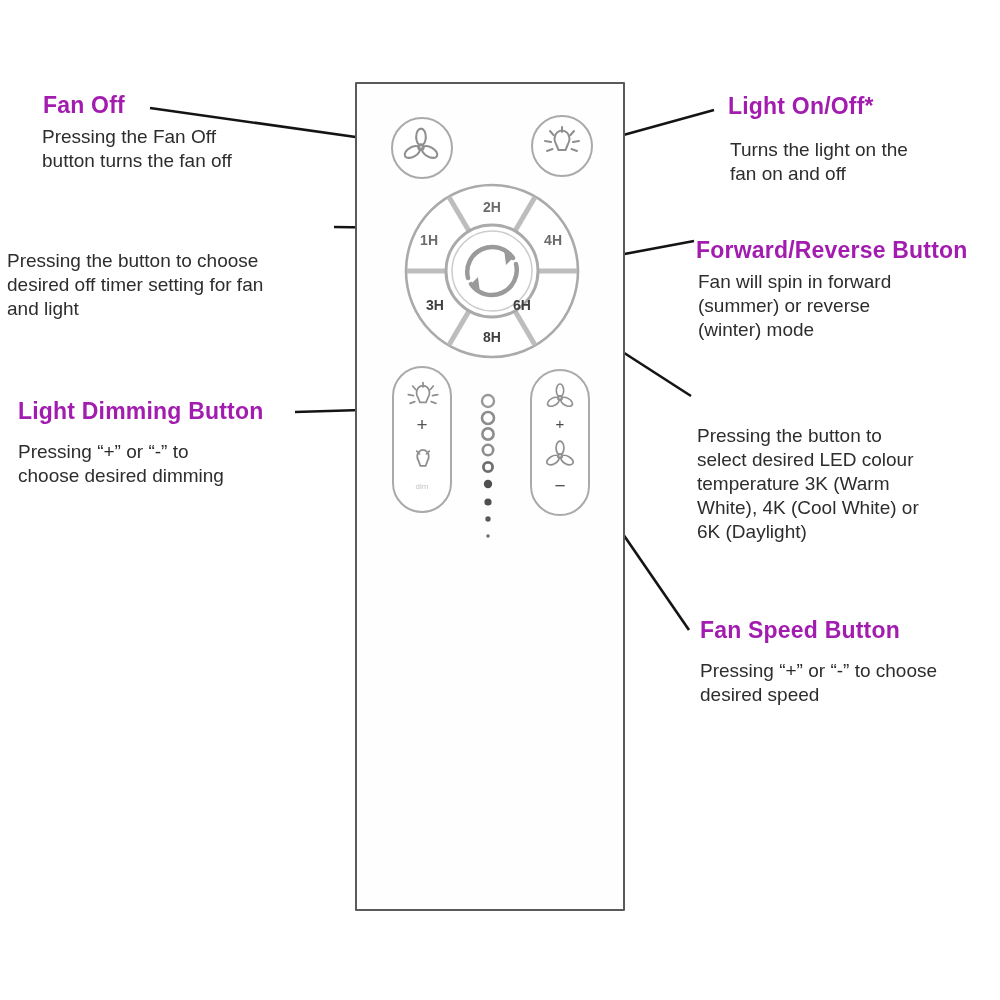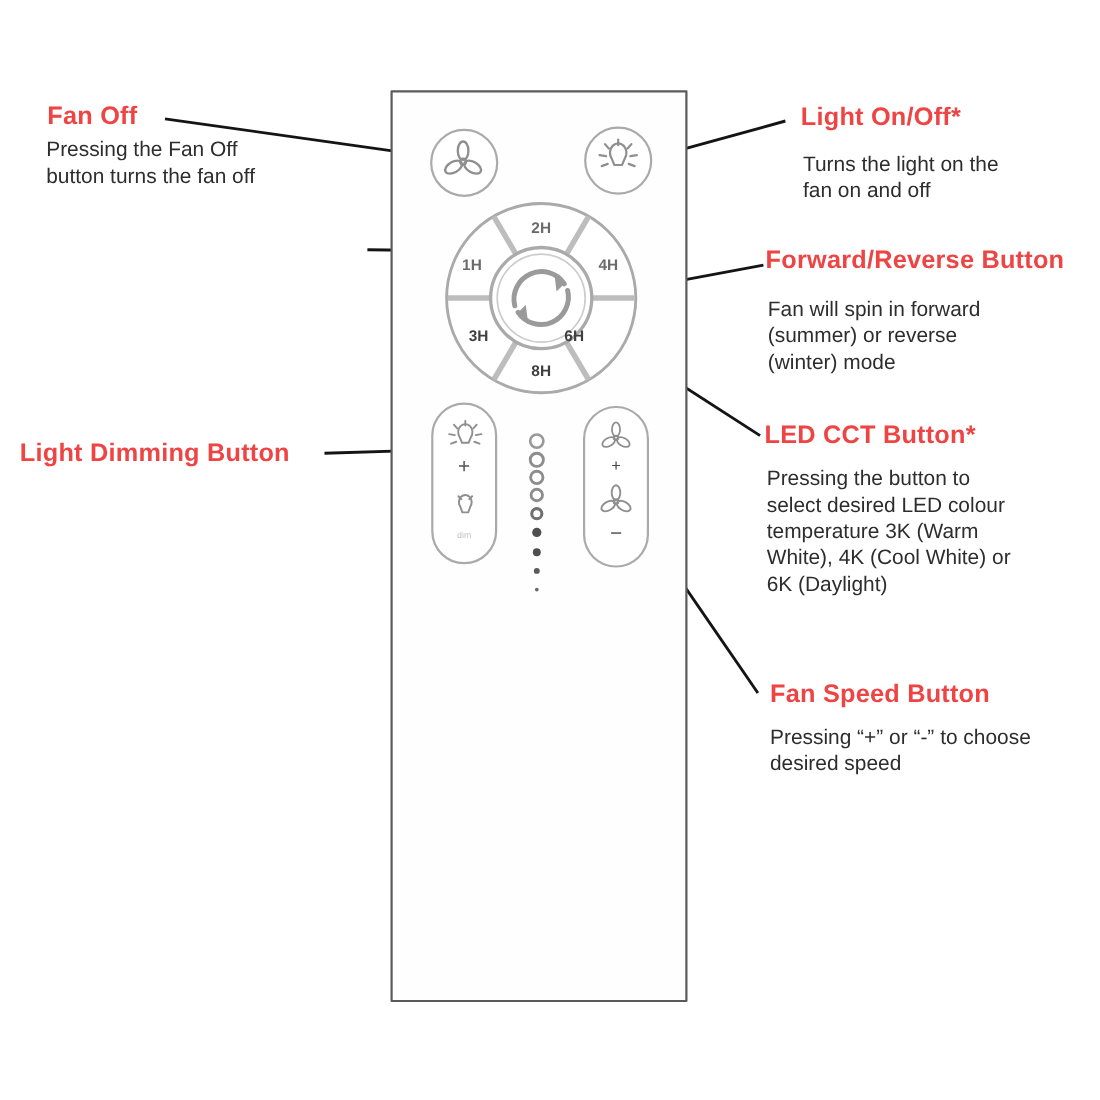--- a/index.html
+++ b/index.html
@@ -1,19 +1,19 @@
 <!DOCTYPE html>
 <html><head>
 <meta charset="utf-8">
 <style>
   html,body{margin:0;padding:0;background:#fff;}
   #canvas{position:relative;width:1000px;height:1000px;background:#fff;overflow:hidden;
           font-family:"Liberation Sans", sans-serif;}
   .abs{position:absolute;}
-  .h{font-weight:bold;font-size:23px;color:#ef4444;letter-spacing:0.2px;white-space:nowrap;}
+  .h{font-weight:bold;font-size:23px;color:#a21caf;letter-spacing:0.2px;white-space:nowrap;}
   .d{font-size:19px;line-height:24px;color:#2d2d2d;white-space:pre-line;}
   .remote{position:absolute;left:355px;top:82px;width:266px;height:825px;
           border:2px solid #5a5a5a;background:#fefefe;border-radius:1px;}
   .circle-btn{position:absolute;border:2.5px solid #aaaaaa;border-radius:50%;background:#fff;}
   .pill{position:absolute;width:56px;height:143px;border:2.5px solid #aaaaaa;border-radius:30px;background:#fff;}
   .dial{position:absolute;left:404px;top:183px;width:176px;height:176px;}
   .dial-label{position:absolute;width:26px;text-align:center;font-size:14px;font-weight:bold;
               filter:blur(0.5px);}
   .lab-light{color:#6b6b6b;}
   .lab-dark{color:#3f3f3f;}
@@ -150,33 +150,37 @@
     <svg width="34" height="34" style="position:absolute;left:11px;top:68px;">
         <use href="#sym-fan"></use>
       </svg>
     <div class="pill-sym" style="left:18px;top:104px;width:20px;font-size:19px;">−</div>
   </div>
 
   <div class="abs h" style="left:43px;top:92px;">Fan Off</div>
   <div class="abs d" style="left:42px;top:125px;width:300px;">Pressing the Fan Off
 button turns the fan off</div>
 
+  <div class="abs d" style="left:7px;top:249px;width:330px;">Pressing the button to choose
+desired off timer setting for fan
+and light</div>
 
   <div class="abs h" style="left:18px;top:398px;">Light Dimming Button</div>
+  <div class="abs d" style="left:18px;top:440px;width:300px;">Pressing “+” or “-” to
+choose desired dimming</div>
 
   <div class="abs h" style="left:728px;top:93px;">Light On/Off*</div>
   <div class="abs d" style="left:730px;top:138px;width:300px;">Turns the light on the
 fan on and off</div>
 
-  <div class="abs h" style="left:696px;top:223px;">Forward/Reverse Button</div>
+  <div class="abs h" style="left:696px;top:237px;">Forward/Reverse Button</div>
   <div class="abs d" style="left:698px;top:270px;width:300px;">Fan will spin in forward
 (summer) or reverse
 (winter) mode</div>
 
-  <div class="abs h" style="left:695px;top:382px;">LED CCT Button*</div>
   <div class="abs d" style="left:697px;top:424px;width:300px;">Pressing the button to
 select desired LED colour
 temperature 3K (Warm
 White), 4K (Cool White) or
 6K (Daylight)</div>
 
   <div class="abs d" style="left:700px;top:659px;width:300px;">Pressing “+” or “-” to choose
 desired speed</div>
   <div class="abs h" style="left:700px;top:617px;">Fan Speed Button</div>
 

